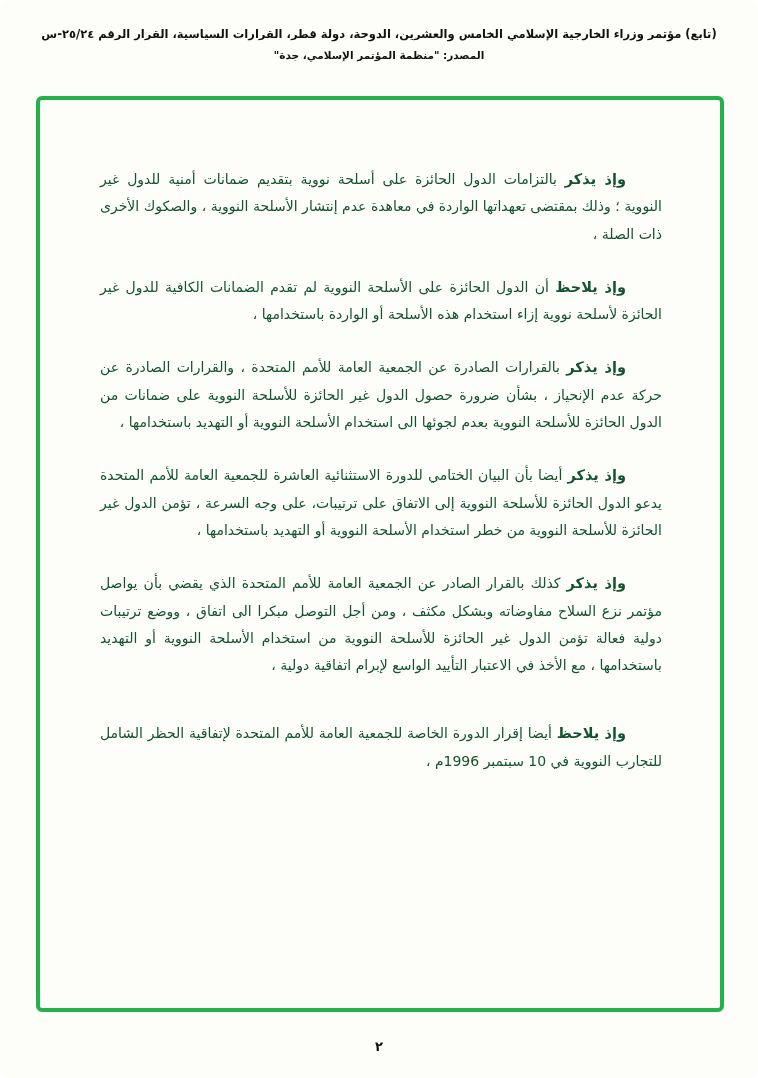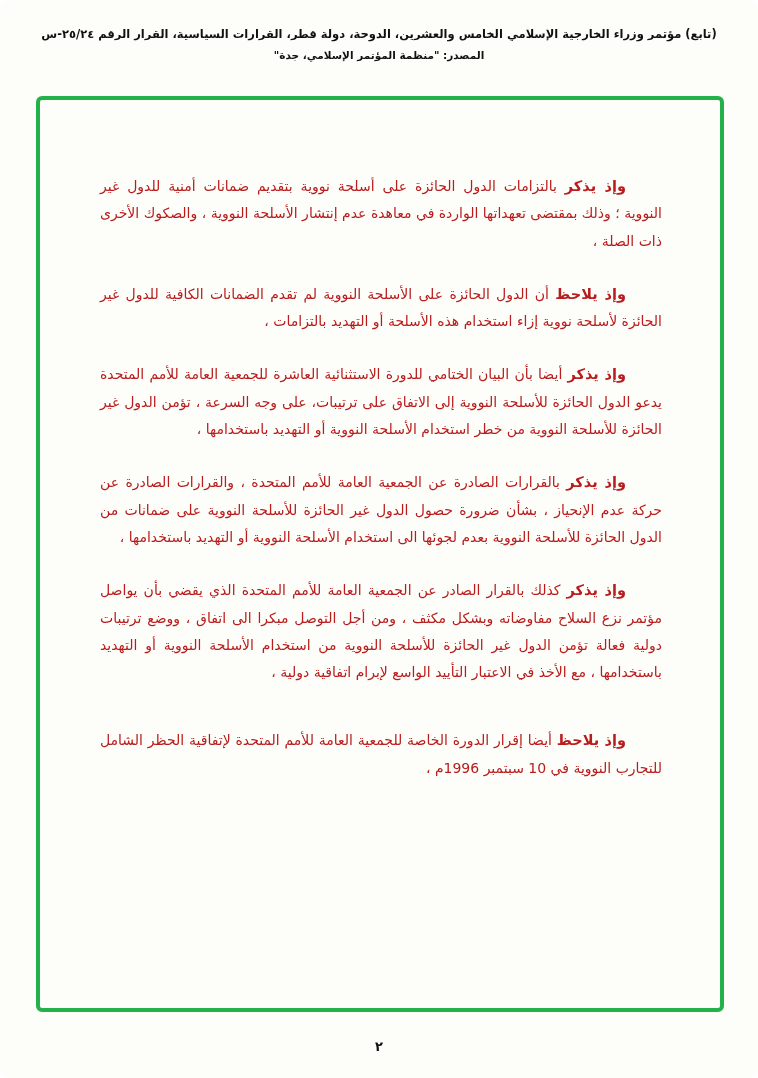--- a/index.html
+++ b/index.html
@@ -23,24 +23,24 @@
   .header-line2 {
     margin-top:7px; font-size:10.5px; font-weight:bold;
   }
   .frame {
     position:absolute; left:36px; top:96px;
     width:688px; height:916px;
     border:4px solid #24b14a; border-radius:6px;
     background:transparent;
   }
   .content {
-    position:absolute; top:172px; left:100px; right:96px;
+    position:absolute; top:165px; left:100px; right:96px;
     direction:rtl; unicode-bidi:embed;
     text-align:justify; text-justify:inter-word;
-    font-size:14px; line-height:1.95; color:#b91c1c;
+    font-size:14px; line-height:1.95; color:#14532d;
   }
   .para { margin-bottom:25px; text-indent:36px; }
   .para:last-child { margin-bottom:0;margin-top:40px; }
   .para b { font-weight:bold; font-size:14.5px; }
   .page-number {
     position:absolute; bottom:24px; left:0; right:0;
     text-align:center; font-size:13px; font-weight:bold; color:#111;
   }
 </style>
 </head>
@@ -50,22 +50,22 @@
 
   <div class="header">
     <div class="header-line1">(تابع) مؤتمر وزراء الخارجية الإسلامي الخامس والعشرين، الدوحة، دولة قطر، القرارات السياسية، القرار الرقم ٢٥/٢٤-س</div>
     <div class="header-line2">المصدر:  "منظمة المؤتمر الإسلامي، جدة"</div>
   </div>
 
   <div class="frame" style="border-color: rgb(36, 177, 74);"></div>
 
   <div class="content">
     <p class="para"><b>وإذ يذكر</b><span> بالتزامات الدول الحائزة على أسلحة نووية بتقديم ضمانات أمنية للدول غير النووية ؛ وذلك بمقتضى تعهداتها الواردة في معاهدة عدم إنتشار الأسلحة النووية ، والصكوك الأخرى ذات الصلة ،</span></p>
-    <p class="para"><b>وإذ يلاحظ</b><span> أن الدول الحائزة على الأسلحة النووية لم تقدم الضمانات الكافية للدول غير الحائزة لأسلحة نووية إزاء استخدام هذه الأسلحة أو التهديد بالتزامات ،</span></p>
+    <p class="para"><b>وإذ يلاحظ</b><span> أن الدول الحائزة على الأسلحة النووية لم تقدم الضمانات الكافية للدول غير الحائزة لأسلحة نووية إزاء استخدام هذه الأسلحة أو الواردة باستخدامها ،</span></p>
+    <p class="para"><b>وإذ يذكر</b><span> بالقرارات الصادرة عن الجمعية العامة للأمم المتحدة ، والقرارات الصادرة عن حركة عدم الإنحياز ، بشأن ضرورة حصول الدول غير الحائزة للأسلحة النووية على ضمانات من الدول الحائزة للأسلحة النووية بعدم لجوئها الى استخدام الأسلحة النووية أو التهديد باستخدامها ،</span></p>
     <p class="para"><b>وإذ يذكر</b><span> أيضا بأن البيان الختامي للدورة الاستثنائية العاشرة للجمعية العامة للأمم المتحدة يدعو الدول الحائزة للأسلحة النووية إلى الاتفاق على ترتيبات، على وجه السرعة ، تؤمن الدول غير الحائزة للأسلحة النووية من خطر استخدام الأسلحة النووية أو التهديد باستخدامها ،</span></p>
-    <p class="para"><b>وإذ يذكر</b><span> بالقرارات الصادرة عن الجمعية العامة للأمم المتحدة ، والقرارات الصادرة عن حركة عدم الإنحياز ، بشأن ضرورة حصول الدول غير الحائزة للأسلحة النووية على ضمانات من الدول الحائزة للأسلحة النووية بعدم لجوئها الى استخدام الأسلحة النووية أو التهديد باستخدامها ،</span></p>
     <p class="para"><b>وإذ يذكر</b><span> كذلك بالقرار الصادر عن الجمعية العامة للأمم المتحدة الذي يقضي بأن يواصل مؤتمر نزع السلاح مفاوضاته وبشكل مكثف ، ومن أجل التوصل مبكرا الى اتفاق ، ووضع ترتيبات دولية فعالة تؤمن الدول غير الحائزة للأسلحة النووية من استخدام الأسلحة النووية أو التهديد باستخدامها ، مع الأخذ في الاعتبار التأييد الواسع لإبرام اتفاقية دولية ،</span></p>
     <p class="para"><b>وإذ يلاحظ</b><span> أيضا إقرار الدورة الخاصة للجمعية العامة للأمم المتحدة لإتفاقية الحظر الشامل للتجارب النووية في 10 سبتمبر 1996م ،</span></p>
   </div>
 
   <div class="page-number">٢</div>
 
 </div>
 
 </body></html>

